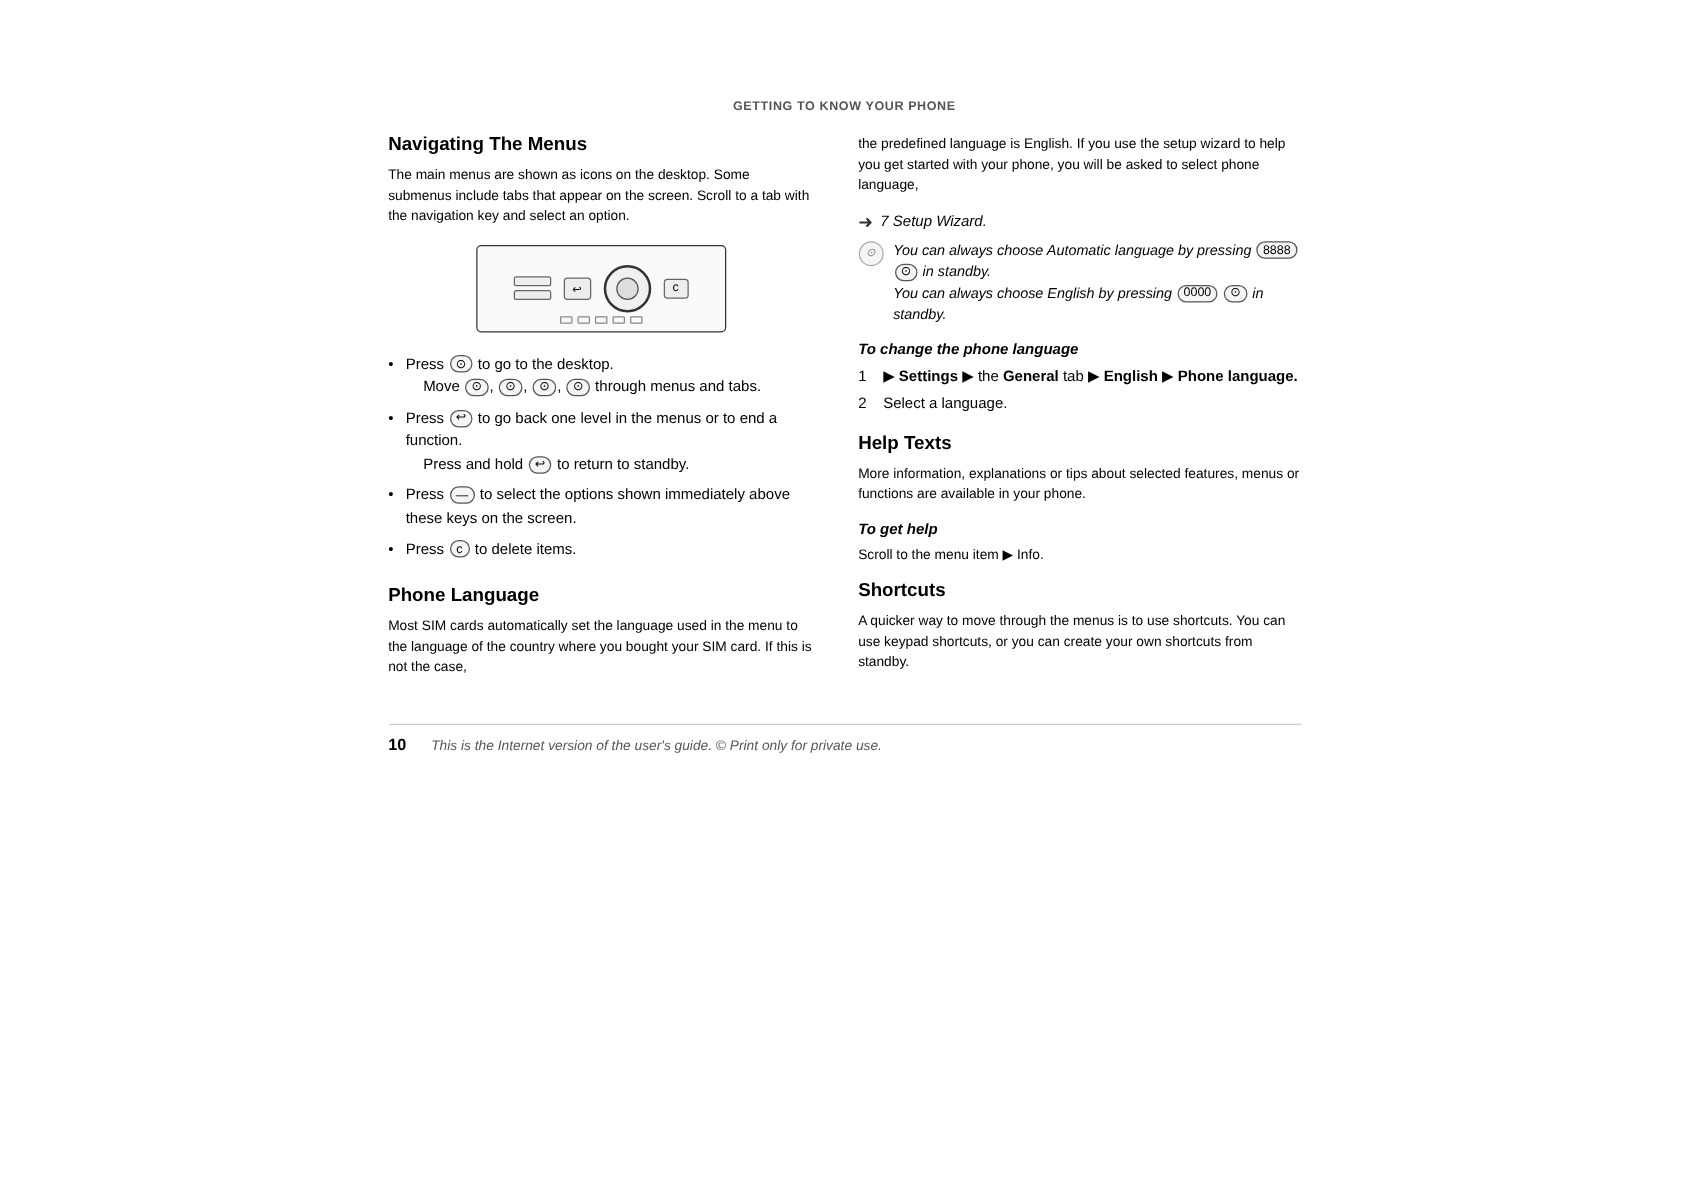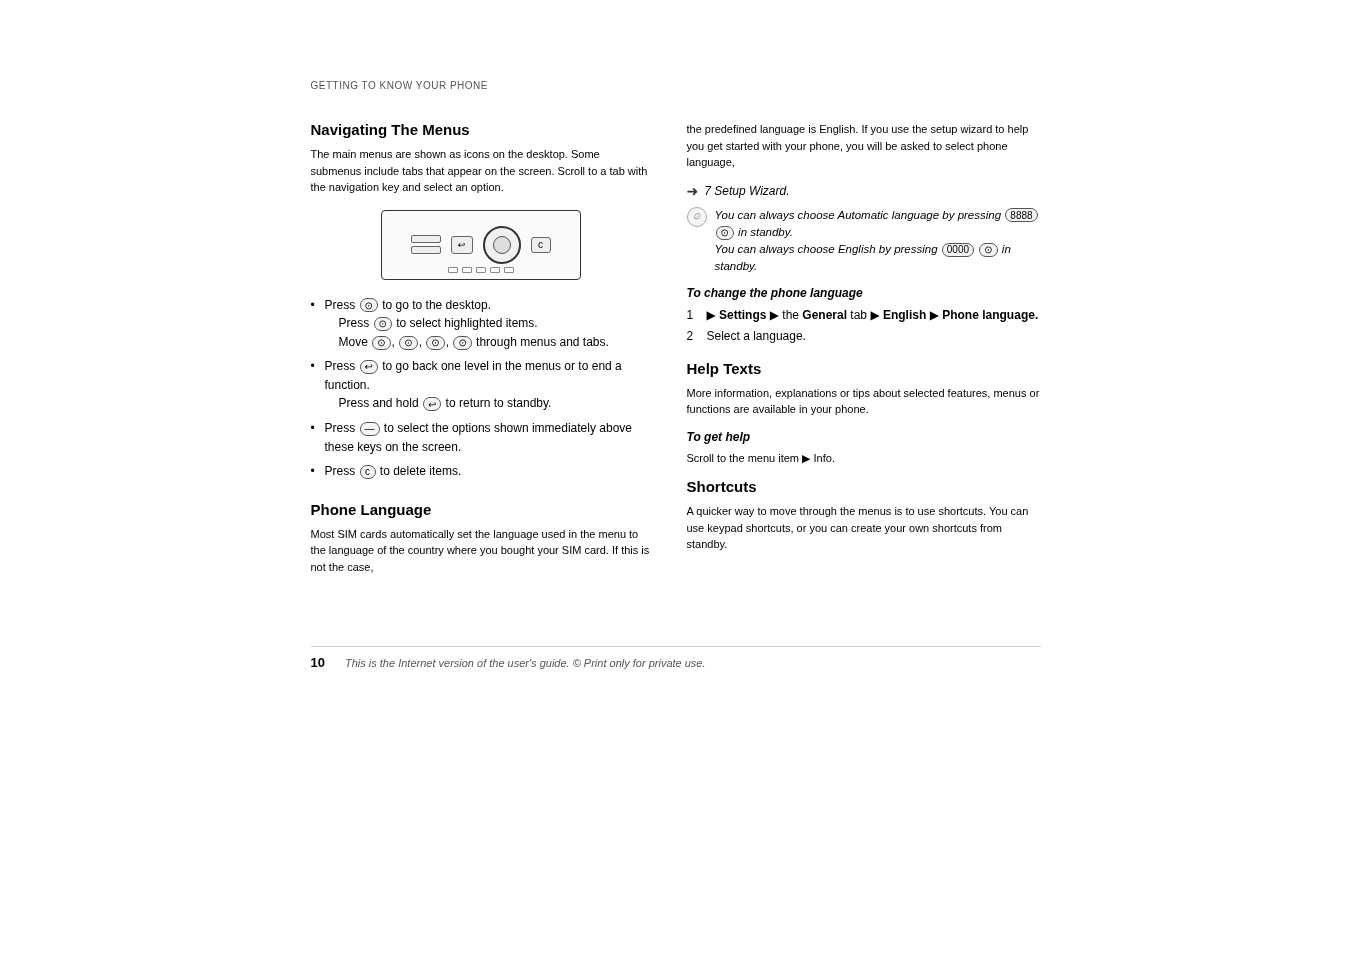--- a/index.html
+++ b/index.html
@@ -16,25 +16,25 @@
     }
     .page {
       width: 850px;
       margin: 40px auto;
       padding: 40px 60px;
       position: relative;
     }
     .page-header {
       font-size: 10px;
       color: #555;
-      text-align: left;
-      margin-bottom: 30px;
+      text-align: center;
+      margin-bottom: 16px;
       letter-spacing: 0.05em;
       text-transform: uppercase;
-      font-weight: normal;
+      font-weight: bold;
     }
     .content-columns {
       display: flex;
       gap: 36px;
     }
     .left-column {
       flex: 1;
       max-width: 340px;
     }
     .right-column {
@@ -148,22 +148,22 @@
       position: absolute;
       left: 0;
       font-weight: normal;
     }
     .bold-text {
       font-weight: bold;
       text-align: center;
     }
     .page-footer {
       display: flex;
-      align-items: center;
-      margin-top: 59px;
+      align-items: flex-end;
+      margin-top: 24px;
       border-top: 1px solid #ccc;
       padding-top: 8px;
     }
     .page-number {
       font-weight: bold;
       font-size: 13px;
       margin-right: 20px;
     }
     .footer-text {
       font-size: 11px;
@@ -230,21 +230,20 @@
           <div class="key-small"></div>
           <div class="key-small"></div>
           <div class="key-small"></div>
           <div class="key-small"></div>
         </div>
       </div>
 
       <ul class="bullet-list">
         <li>
           Press <span class="inline-key">⊙</span> to go to the desktop.
-          <span class="sub-item">Press <span class="inline-key">⊙</span> to select highlighted items.</span>
           <span class="sub-item">Move <span class="inline-key">⊙</span>, <span class="inline-key">⊙</span>, <span class="inline-key">⊙</span>, <span class="inline-key">⊙</span> through menus and tabs.</span>
         </li>
         <li>
           Press <span class="inline-key">↩</span> to go back one level in the menus or to end a function.
           <span class="sub-item">Press and hold <span class="inline-key">↩</span> to return to standby.</span>
         </li>
         <li>
           Press <span class="inline-key">—</span> to select the options shown immediately above these keys on the screen.
         </li>
         <li>

